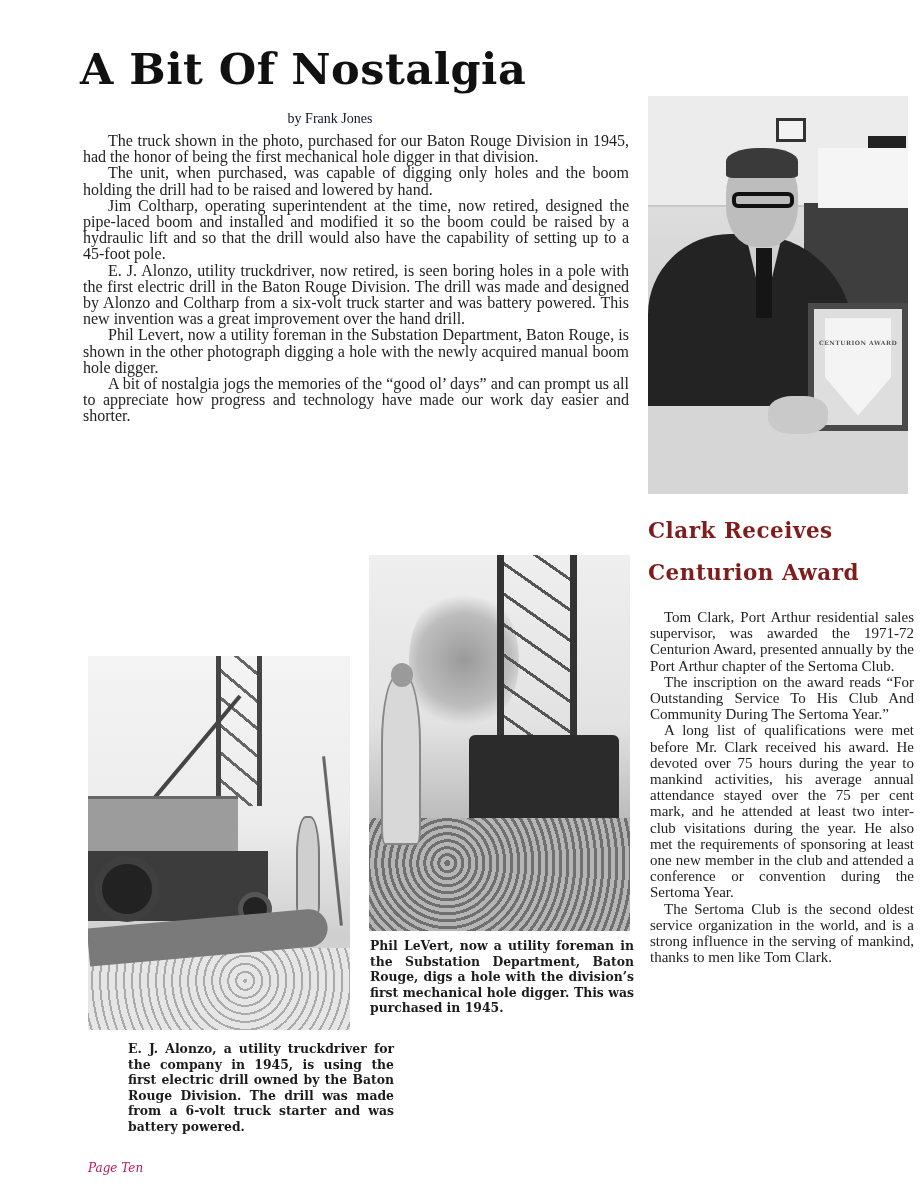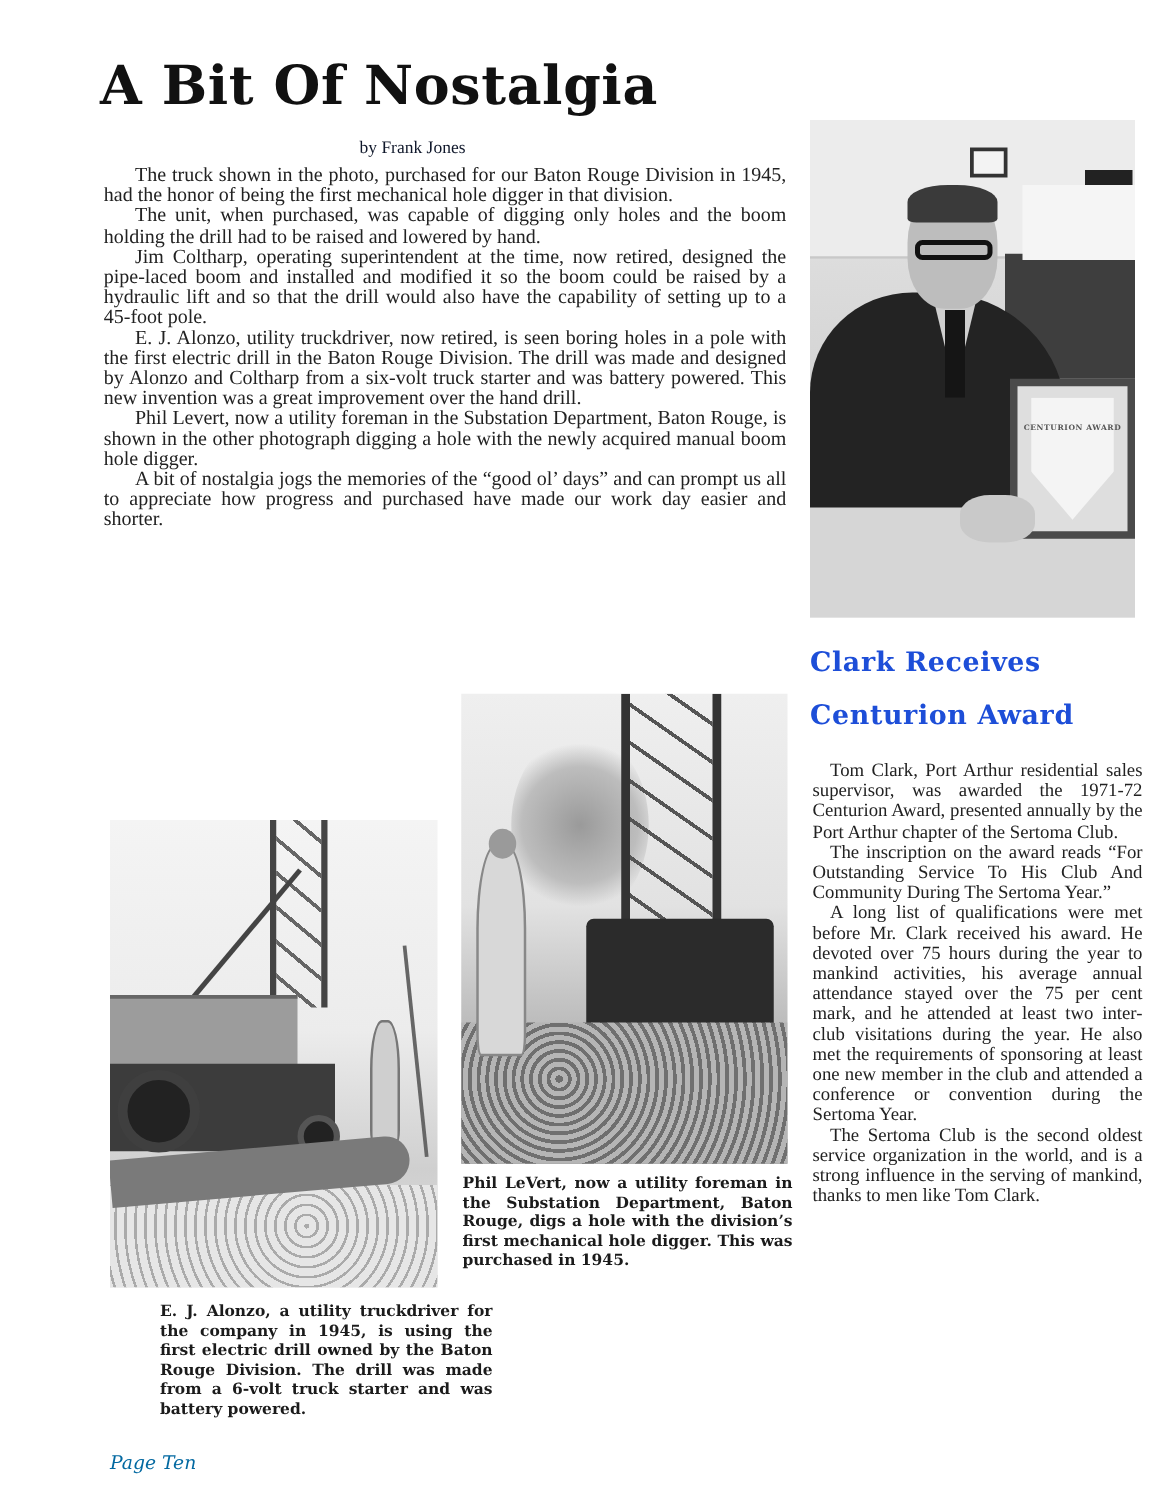--- a/index.html
+++ b/index.html
@@ -77,49 +77,49 @@
   .caption {
     position: absolute; font-family: "DejaVu Serif", serif; font-weight: bold;
     font-size: 12.4px; line-height: 15.6px; text-align: justify; color: #1b1b1b;
   }
   .caption-dig { left: 370px; top: 938px; width: 264px; }
   .caption-truck { left: 88px; top: 1041px; width: 266px; margin-left: 40px; }
 
   .side-headline {
     position: absolute; left: 648px; width: 270px;
     font-family: "DejaVu Serif", serif; font-weight: bold; font-size: 21.5px;
-    color: #1d4ed8; letter-spacing: 0.5px; white-space: nowrap;
+    color: #7f1d1d; letter-spacing: 0.5px; white-space: nowrap;
   }
   .side-h1 { top: 518px; }
   .side-h2 { top: 560px; }
   .side-body {
     position: absolute; left: 650px; top: 609px; width: 264px;
     font-family: "Liberation Serif", serif; font-size: 15px; line-height: 16.2px;
     text-align: justify; color: #222;
   }
   .side-body p { text-indent: 14px; }
 
   .footer {
     position: absolute; left: 88px; top: 1161px;
-    font-family: "DejaVu Serif", serif; font-style: italic; font-size: 15px; color: #0369a1;
+    font-family: "DejaVu Serif", serif; font-style: italic; font-size: 12px; color: #be185d;
   }
 </style>
 </head>
 <body>
 
 <h1 class="headline">A Bit Of Nostalgia</h1>
 <div class="byline">by Frank Jones</div>
 
 <div class="article-body">
   <p>The truck shown in the photo, purchased for our Baton Rouge Division in 1945, had the honor of being the first mechanical hole digger in that division.</p>
   <p>The unit, when purchased, was capable of digging only holes and the boom holding the drill had to be raised and lowered by hand.</p>
   <p>Jim Coltharp, operating superintendent at the time, now retired, designed the pipe-laced boom and installed and modified it so the boom could be raised by a hydraulic lift and so that the drill would also have the capability of setting up to a 45-foot pole.</p>
   <p>E. J. Alonzo, utility truckdriver, now retired, is seen boring holes in a pole with the first electric drill in the Baton Rouge Division. The drill was made and designed by Alonzo and Coltharp from a six-volt truck starter and was battery powered. This new invention was a great improvement over the hand drill.</p>
   <p>Phil Levert, now a utility foreman in the Substation Department, Baton Rouge, is shown in the other photograph digging a hole with the newly acquired manual boom hole digger.</p>
-  <p>A bit of nostalgia jogs the memories of the “good ol’ days” and can prompt us all to appreciate how progress and purchased have made our work day easier and shorter.</p>
+  <p>A bit of nostalgia jogs the memories of the “good ol’ days” and can prompt us all to appreciate how progress and technology have made our work day easier and shorter.</p>
 </div>
 
 <div class="photo photo-clark" title="Tom Clark seated at desk holding award plaque">
   <div class="clark-wall"></div>
   <div class="clark-desk-back"></div>
   <div class="clark-clock"></div>
   <div class="clark-calc"></div>
   <div class="clark-papers"></div>
   <div class="clark-body"></div>
   <div class="clark-shirt"></div>

